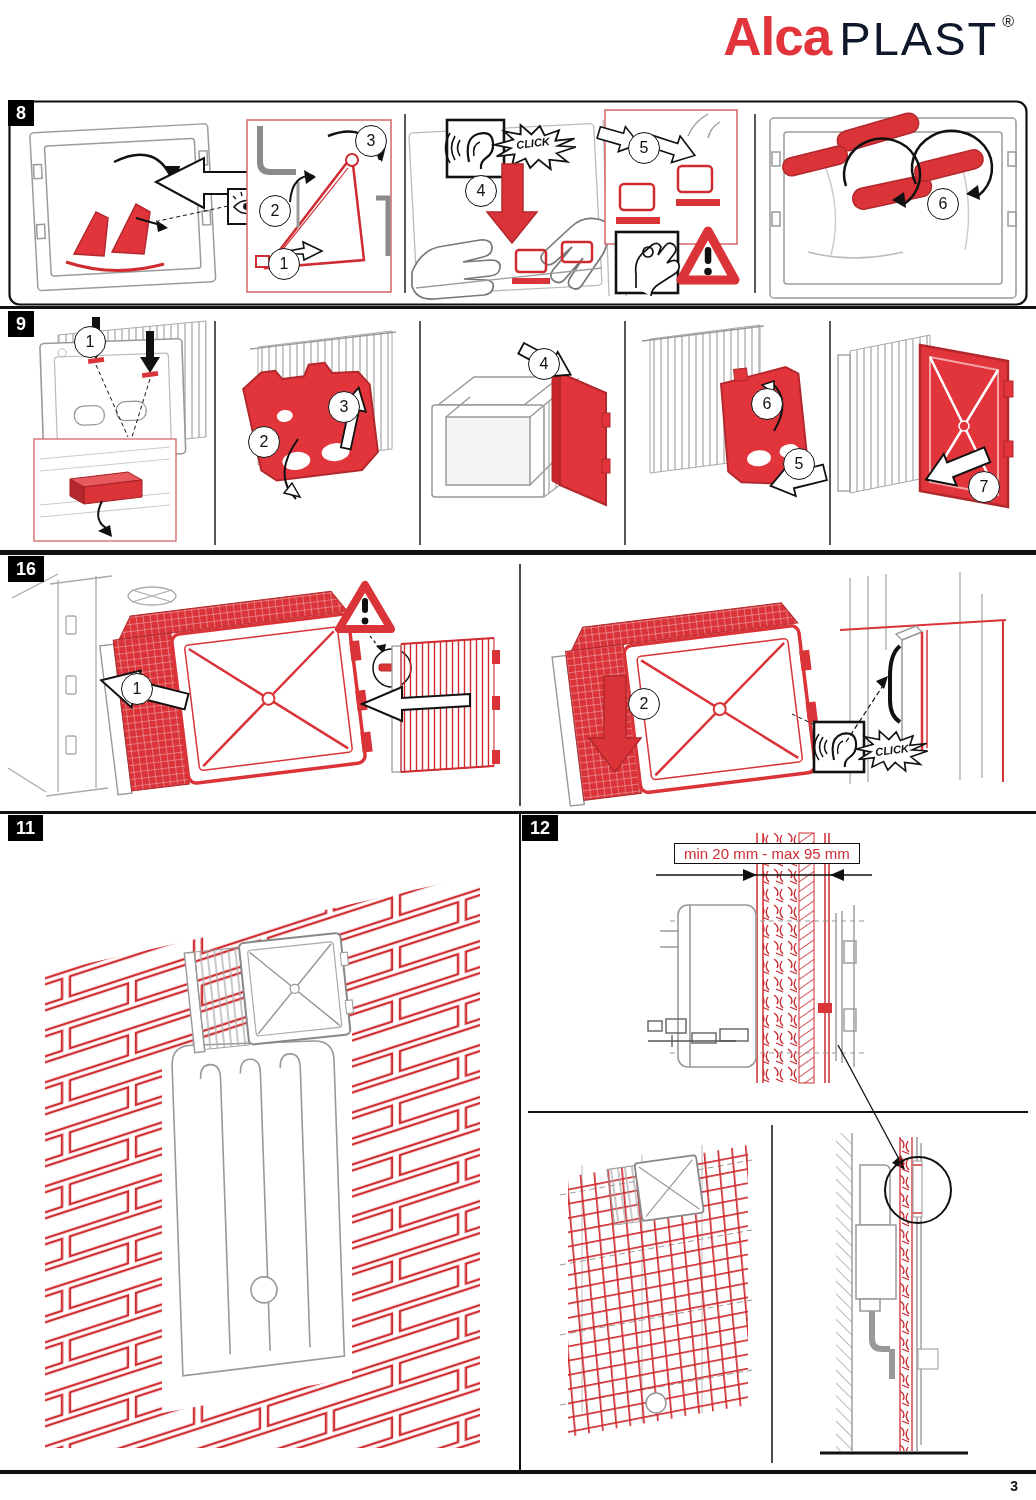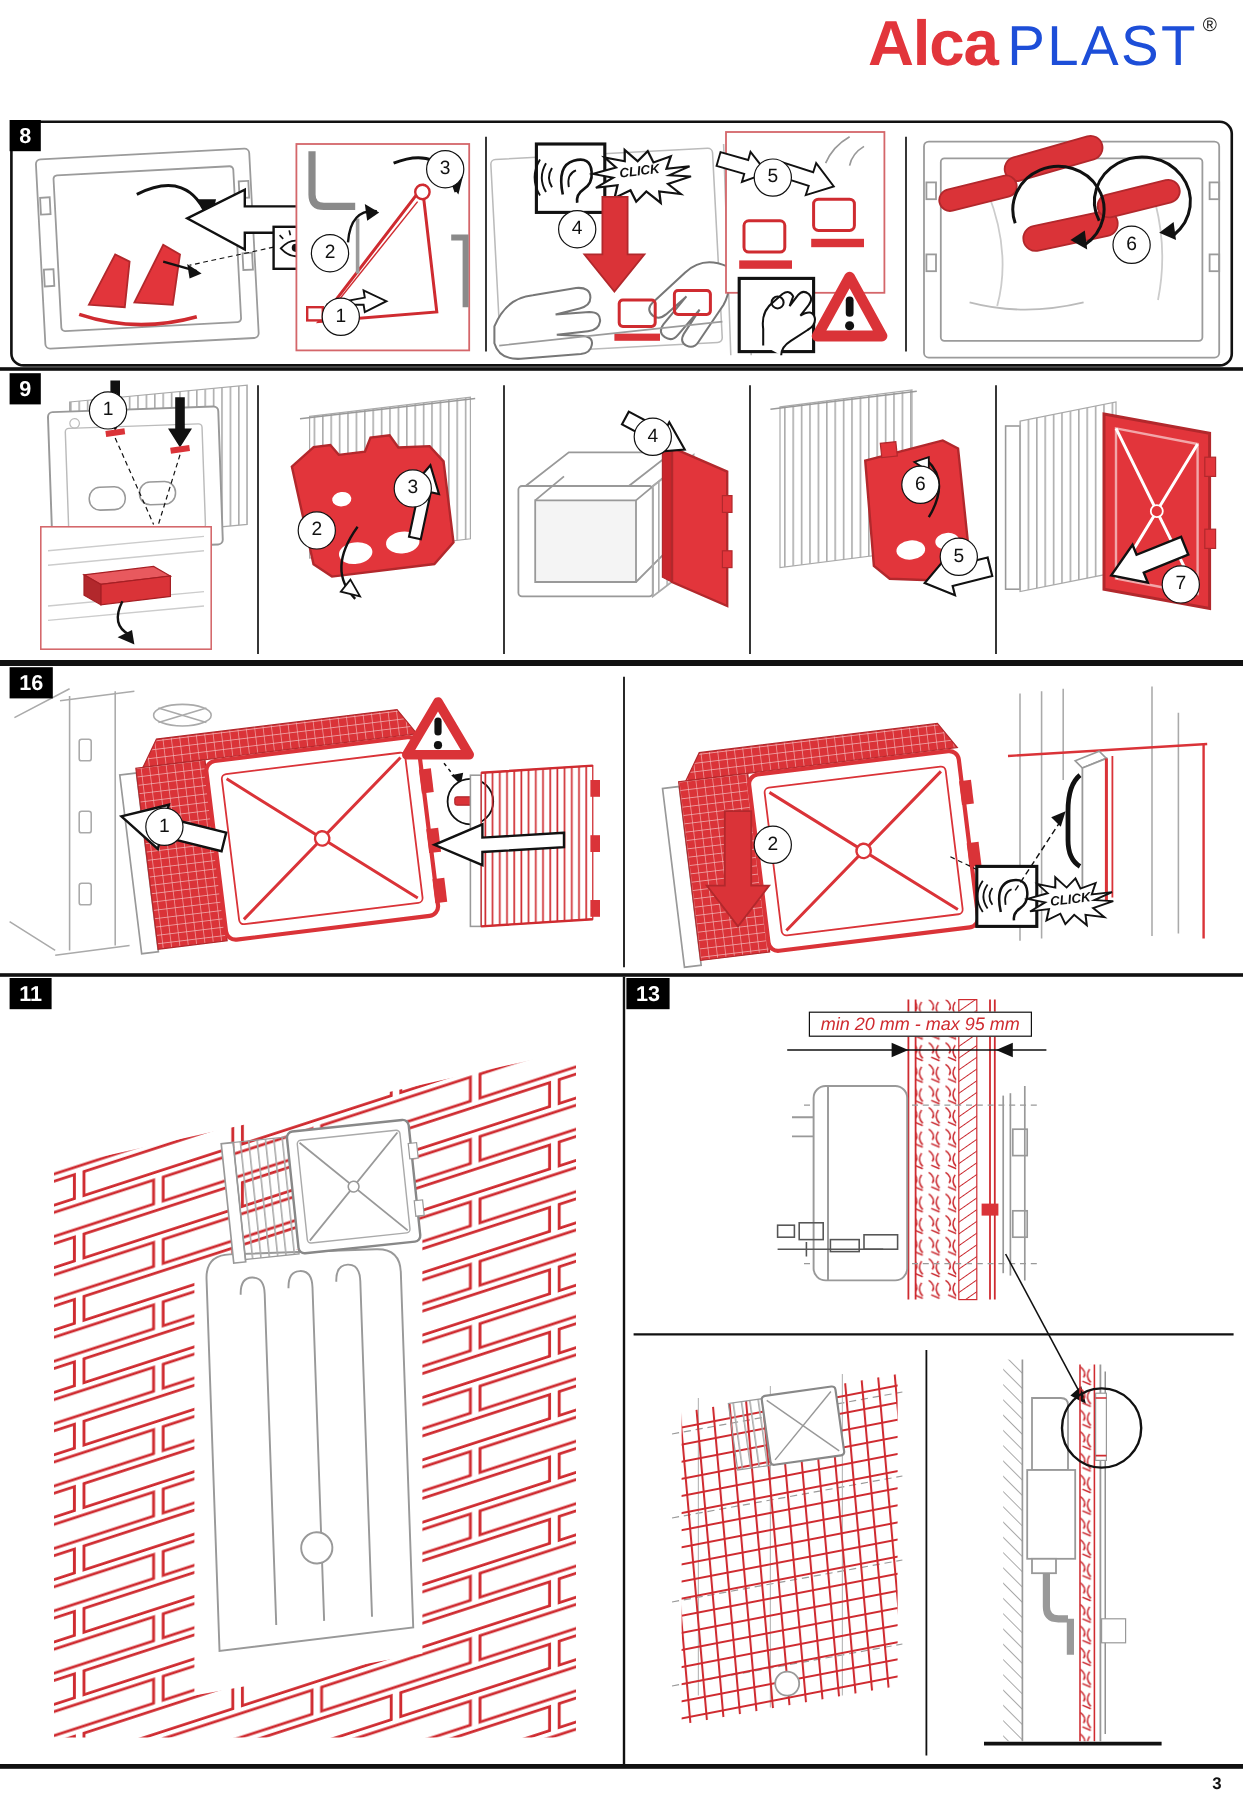--- a/index.html
+++ b/index.html
@@ -1,20 +1,20 @@
 <!DOCTYPE html>
 <html><head>
 <meta charset="utf-8">
 <style>
   html,body{margin:0;padding:0;background:#e8e8e8;}
   .page{position:relative;width:1036px;height:1500px;background:#fff;overflow:hidden;
         font-family:"Liberation Sans",sans-serif;}
   .logo{position:absolute;top:6px;right:22px;white-space:nowrap;}
   .logo .alca{color:#e2353b;font-weight:bold;font-size:53px;letter-spacing:-1px;}
-  .logo .plast{color:#1d4ed8;font-size:47px;font-weight:400;letter-spacing:2px;margin-left:8px;}
+  .logo .plast{color:#0f172a;font-size:47px;font-weight:400;letter-spacing:2px;margin-left:8px;}
   .logo .reg{color:#151515;font-size:16px;vertical-align:28px;margin-left:4px;}
   .steplabel{position:absolute;background:#000;color:#fff;font-weight:bold;font-size:18px;
              padding:2px 8px;z-index:8;line-height:22px;}
   .callout{position:absolute;width:30px;height:30px;border:1.7px solid #111;border-radius:50%;
            background:#fff;display:flex;align-items:center;justify-content:center;
            font-size:16px;color:#111;z-index:6;}
   .click{position:absolute;width:60px;text-align:center;font-style:italic;font-weight:bold;
          font-size:11px;color:#111;transform:rotate(-7deg);z-index:7;}
   .dim{position:absolute;border:1.2px solid #111;background:#fff;color:#cf2b30;font-size:15px;
        padding:1px 9px;white-space:nowrap;z-index:7;}
@@ -29,21 +29,21 @@
 <div class="page">
 
   <div class="logo">
     <span class="alca">Alca</span><span class="plast">PLAST</span><span class="reg">®</span>
   </div>
 
   <div class="steplabel" style="left:8px;top:100px;">8</div>
   <div class="steplabel" style="left:8px;top:311px;">9</div>
   <div class="steplabel" style="left:8px;top:556px;">16</div>
   <div class="steplabel" style="left:8px;top:815px;text-align:center;">11</div>
-  <div class="steplabel" style="left:522px;top:815px;">13</div>
+  <div class="steplabel" style="left:522px;top:815px;">12</div>
 
   <div class="hrule" style="top:306px;height:3px;"></div>
   <div class="hrule" style="top:550px;height:5px;"></div>
   <div class="hrule" style="top:811px;height:3px;"></div>
   <div class="hrule" style="top:1470px;height:4px;"></div>
   <div class="vrule" style="left:519px;top:814px;width:2px;height:656px;"></div>
 
   <svg style="left:8px;top:100px;" width="1020" height="207" viewBox="0 0 1020 207">
     <defs>
       <pattern id="ribs" width="7" height="7" patternUnits="userSpaceOnUse">
@@ -502,16 +502,16 @@
   <div class="callout" style="left:783px;top:448px;">5</div>
   <div class="callout" style="left:751px;top:388px;">6</div>
   <div class="callout" style="left:968px;top:471px;">7</div>
 
   <div class="callout" style="left:121px;top:673px;">1</div>
   <div class="callout" style="left:628px;top:688px;">2</div>
 
   <div class="click" style="left:503px;top:137px;">CLICK</div>
   <div class="click" style="left:862px;top:744px;">CLICK</div>
 
-  <div class="dim" style="left:674px;top:843px;font-style:italic;">min 20 mm - max 95 mm</div>
+  <div class="dim" style="left:674px;top:843px;">min 20 mm - max 95 mm</div>
 
   <div class="pageno">3</div>
 </div>
 
 </body></html>

